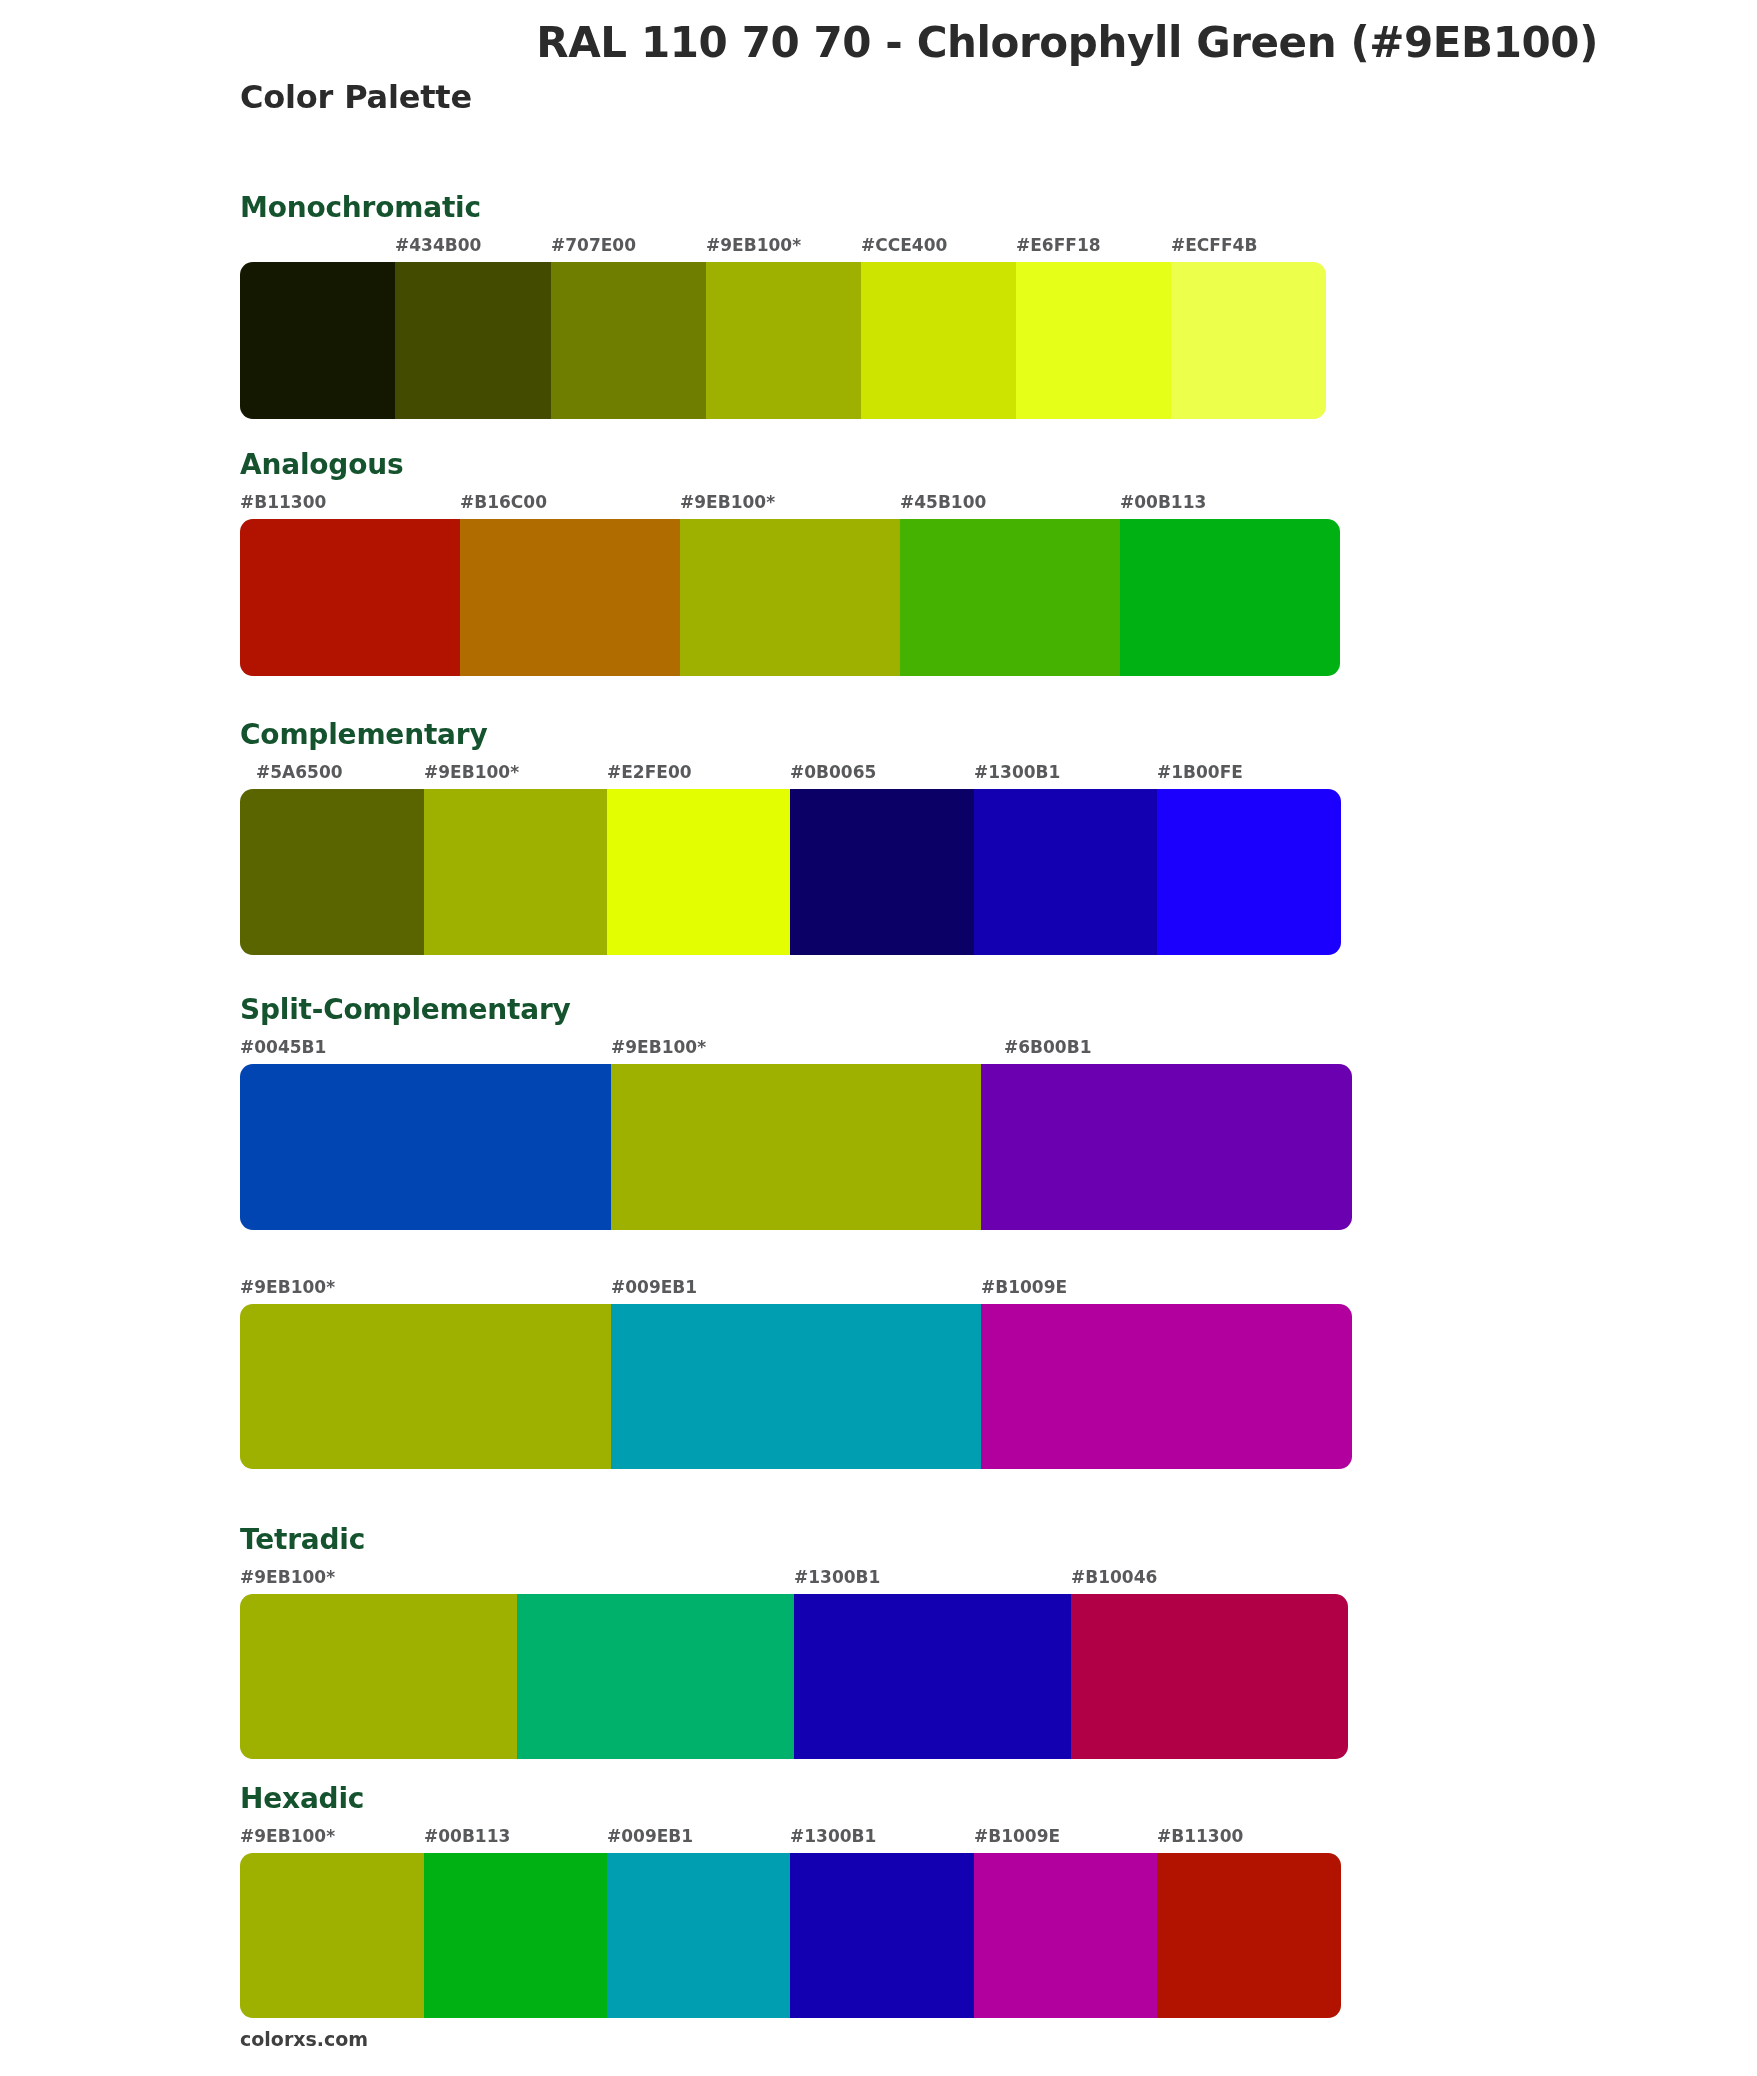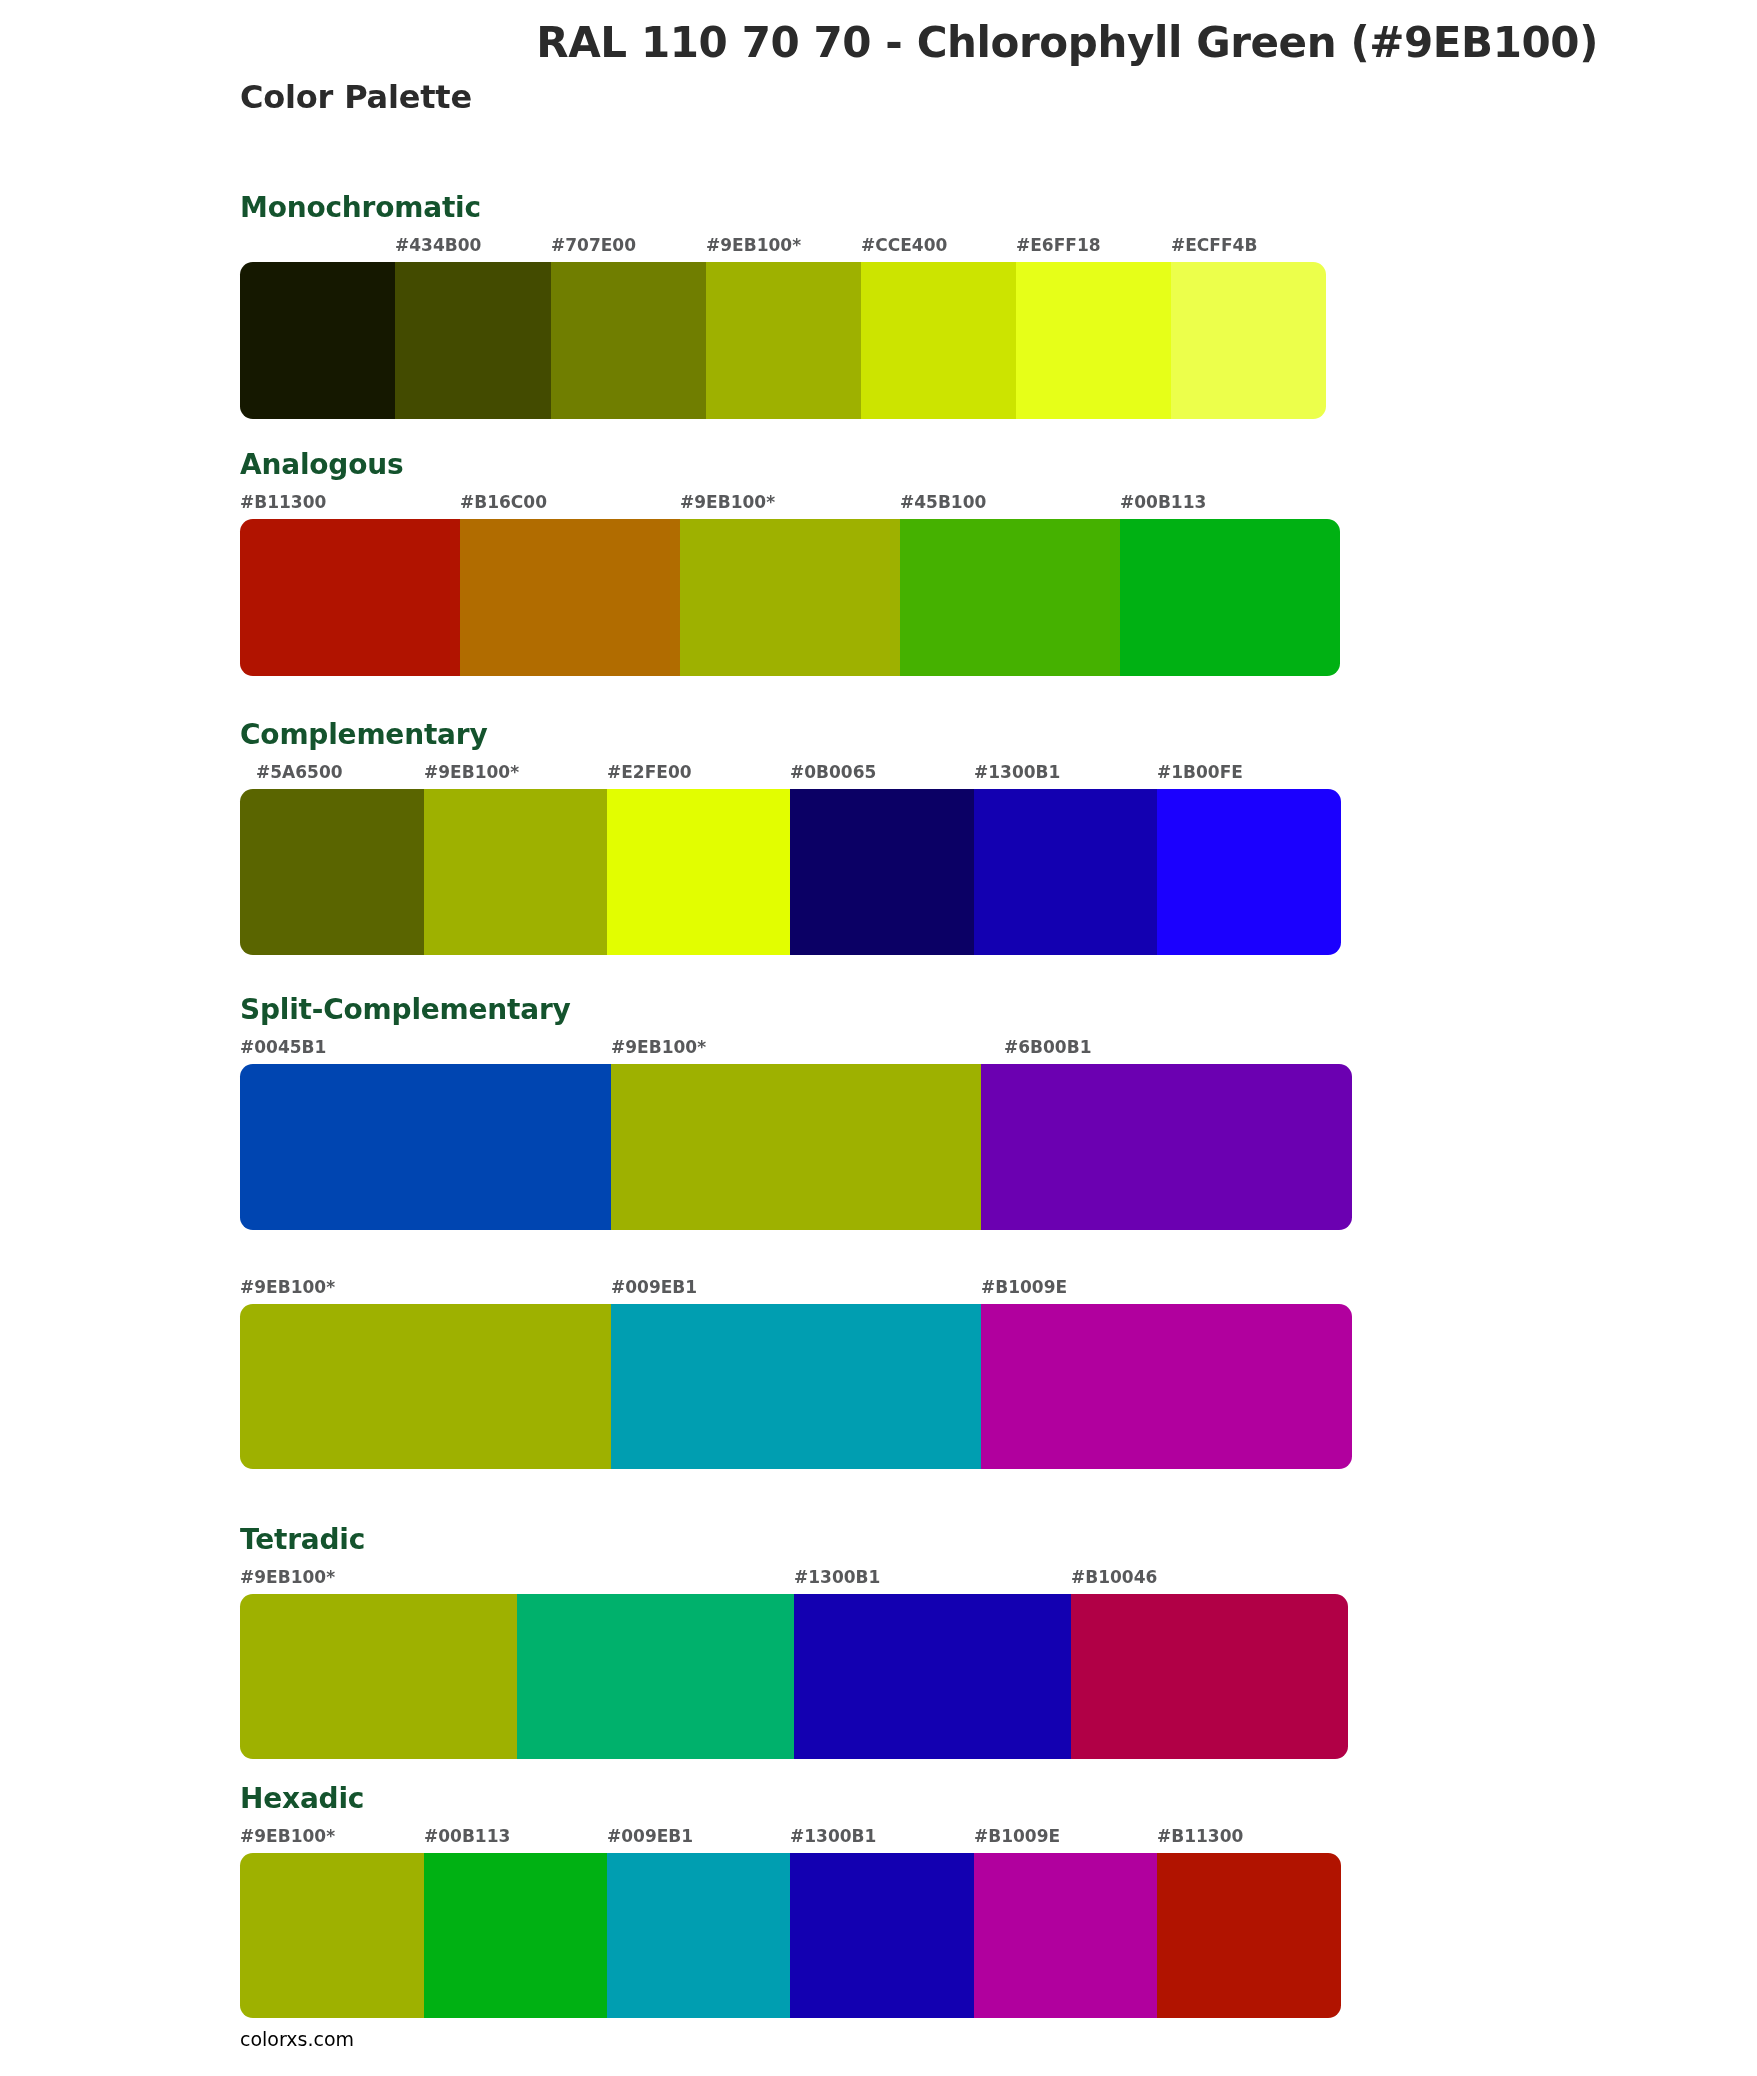--- a/index.html
+++ b/index.html
@@ -110,22 +110,23 @@
   
   .footer {
     position: absolute;
     left: 240px;
     top: 2027px;
   }
   .footer-text {
     font-family: "DejaVu Sans", "Liberation Sans", sans-serif;
     font-size: 19px;
     line-height: 24px;
-    color: #000000;
-    white-space: nowrap;
+    color: #404040;
+    white-space: nowrap;
+    font-weight: bold;
   }
 </style>
 </head>
 <body>
 
 <div id="page">
 
   <div class="header">
     <h1 class="page-title">RAL 110 70 70 - Chlorophyll Green (#9EB100)</h1>
     <h2 class="page-subtitle">Color Palette</h2>

